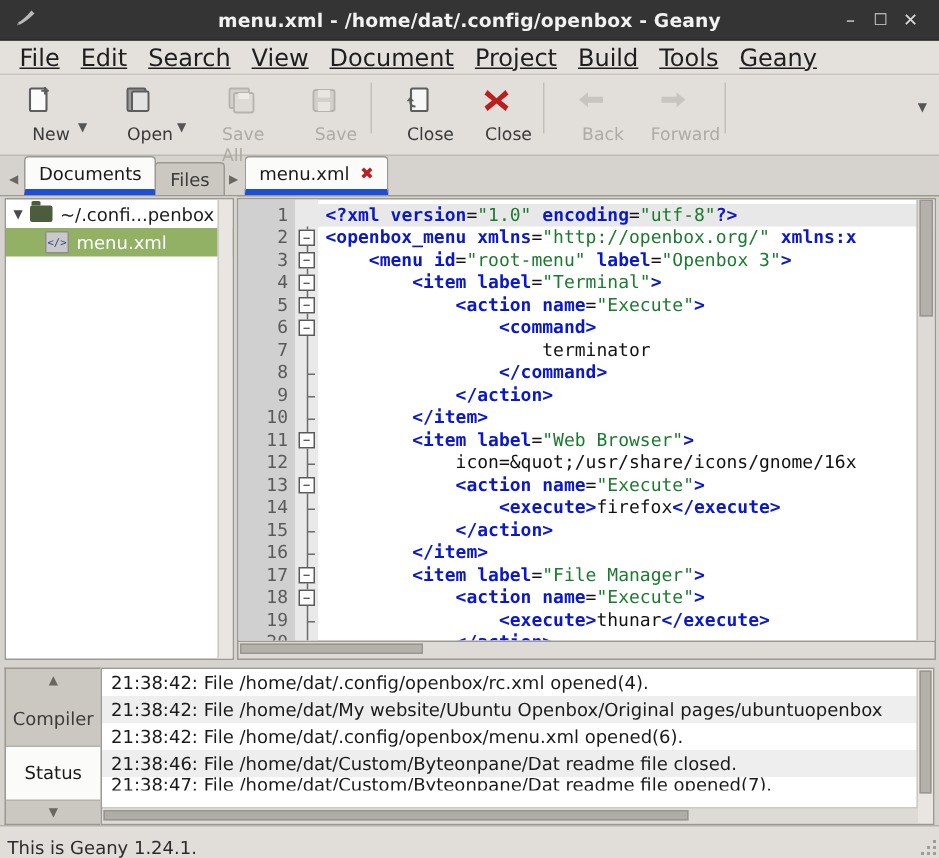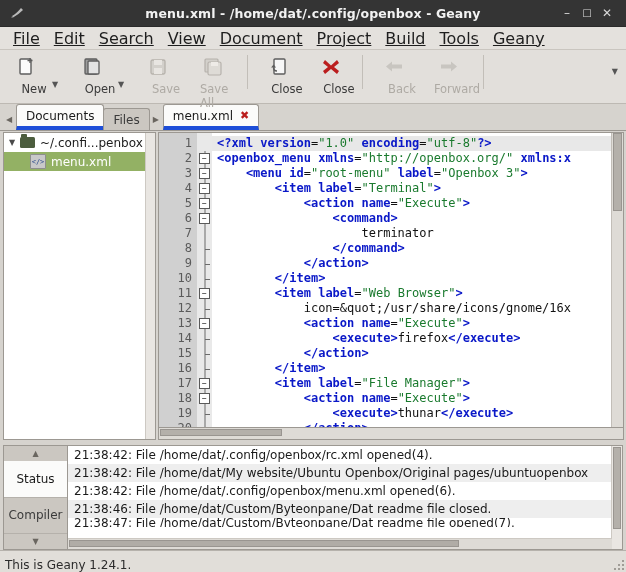--- a/index.html
+++ b/index.html
@@ -184,40 +184,40 @@
       <div class="tb-ico">
         <svg width="22" height="22" viewBox="0 0 22 22">
             <rect x="4" y="3" width="12" height="15" rx="1" fill="#9c9c9c" stroke="#5d5d5d" stroke-width="1.3"></rect>
             <rect x="7" y="5" width="11" height="13" rx="1" fill="#e3e3e3" stroke="#5d5d5d" stroke-width="1.3"></rect>
           </svg>
       </div>
       <div class="tb-lbl">Open</div>
     </div>
     <div class="tb-arrow">▼</div>
 
+    <div class="tb-btn dis wide">
+      <div class="tb-ico">
+        <svg width="22" height="22" viewBox="0 0 22 22">
+            <rect x="3" y="3" width="13" height="13" rx="1" fill="#d3d0cb" stroke="#b6b2ac" stroke-width="1.2"></rect>
+            <rect x="6" y="6" width="13" height="13" rx="1.5" fill="#dedbd6" stroke="#b6b2ac" stroke-width="1.2"></rect>
+            <rect x="9" y="6" width="7" height="4" fill="#eeebe7"></rect>
+          </svg>
+      </div>
+      <div class="tb-lbl">Save All</div>
+    </div>
+
     <div class="tb-btn dis">
       <div class="tb-ico">
         <svg width="22" height="22" viewBox="0 0 22 22">
             <rect x="4" y="4" width="14" height="14" rx="1.5" fill="#d3d0cb" stroke="#b6b2ac" stroke-width="1.3"></rect>
             <rect x="7" y="4" width="8" height="5" fill="#e8e5e1"></rect>
             <rect x="7" y="12" width="8" height="6" fill="#e8e5e1"></rect>
           </svg>
       </div>
       <div class="tb-lbl">Save</div>
-    </div>
-
-    <div class="tb-btn dis wide">
-      <div class="tb-ico">
-        <svg width="22" height="22" viewBox="0 0 22 22">
-            <rect x="3" y="3" width="13" height="13" rx="1" fill="#d3d0cb" stroke="#b6b2ac" stroke-width="1.2"></rect>
-            <rect x="6" y="6" width="13" height="13" rx="1.5" fill="#dedbd6" stroke="#b6b2ac" stroke-width="1.2"></rect>
-            <rect x="9" y="6" width="7" height="4" fill="#eeebe7"></rect>
-          </svg>
-      </div>
-      <div class="tb-lbl">Save All</div>
     </div>
 
     <div class="tb-sep"></div>
 
     <div class="tb-btn">
       <div class="tb-ico">
         <svg width="22" height="22" viewBox="0 0 22 22">
             <rect x="6" y="3" width="11" height="15" rx="1" fill="#f7f7f7" stroke="#5d5d5d" stroke-width="1.4"></rect>
             <path d="M9 15 q-3.5 0 -3.5 -3.5" stroke="#5d5d5d" stroke-width="1.4" fill="none"></path>
             <path d="M5.5 8.5 l2.6 3 l-5 0 z" fill="#5d5d5d"></path>
@@ -380,25 +380,25 @@
       </div>
       <div class="ed-hscroll">
         <div class="ed-hthumb"></div>
       </div>
     </div>
   </div>
 
   <div class="msgwrap">
     <div class="msgtabs">
       <div class="msgscroll">▲</div>
+      <div class="msgtab">
+        <span>Compiler</span>
+      </div>
       <div class="msgtab active">
         <span>Status</span>
-      </div>
-      <div class="msgtab">
-        <span>Compiler</span>
       </div>
       <div class="msgscroll">▼</div>
     </div>
     <div class="msglist" id="msglist">
       <div class="mrow">21:38:42: File /home/dat/.config/openbox/rc.xml opened(4).</div>
         <div class="mrow alt">21:38:42: File /home/dat/My website/Ubuntu Openbox/Original pages/ubuntuopenbox</div>
         <div class="mrow">21:38:42: File /home/dat/.config/openbox/menu.xml opened(6).</div>
         <div class="mrow alt">21:38:46: File /home/dat/Custom/Byteonpane/Dat readme file closed.</div>
         <div class="mrow clip">21:38:47: File /home/dat/Custom/Byteonpane/Dat readme file opened(7).</div>
         <div class="msg-vscroll">

